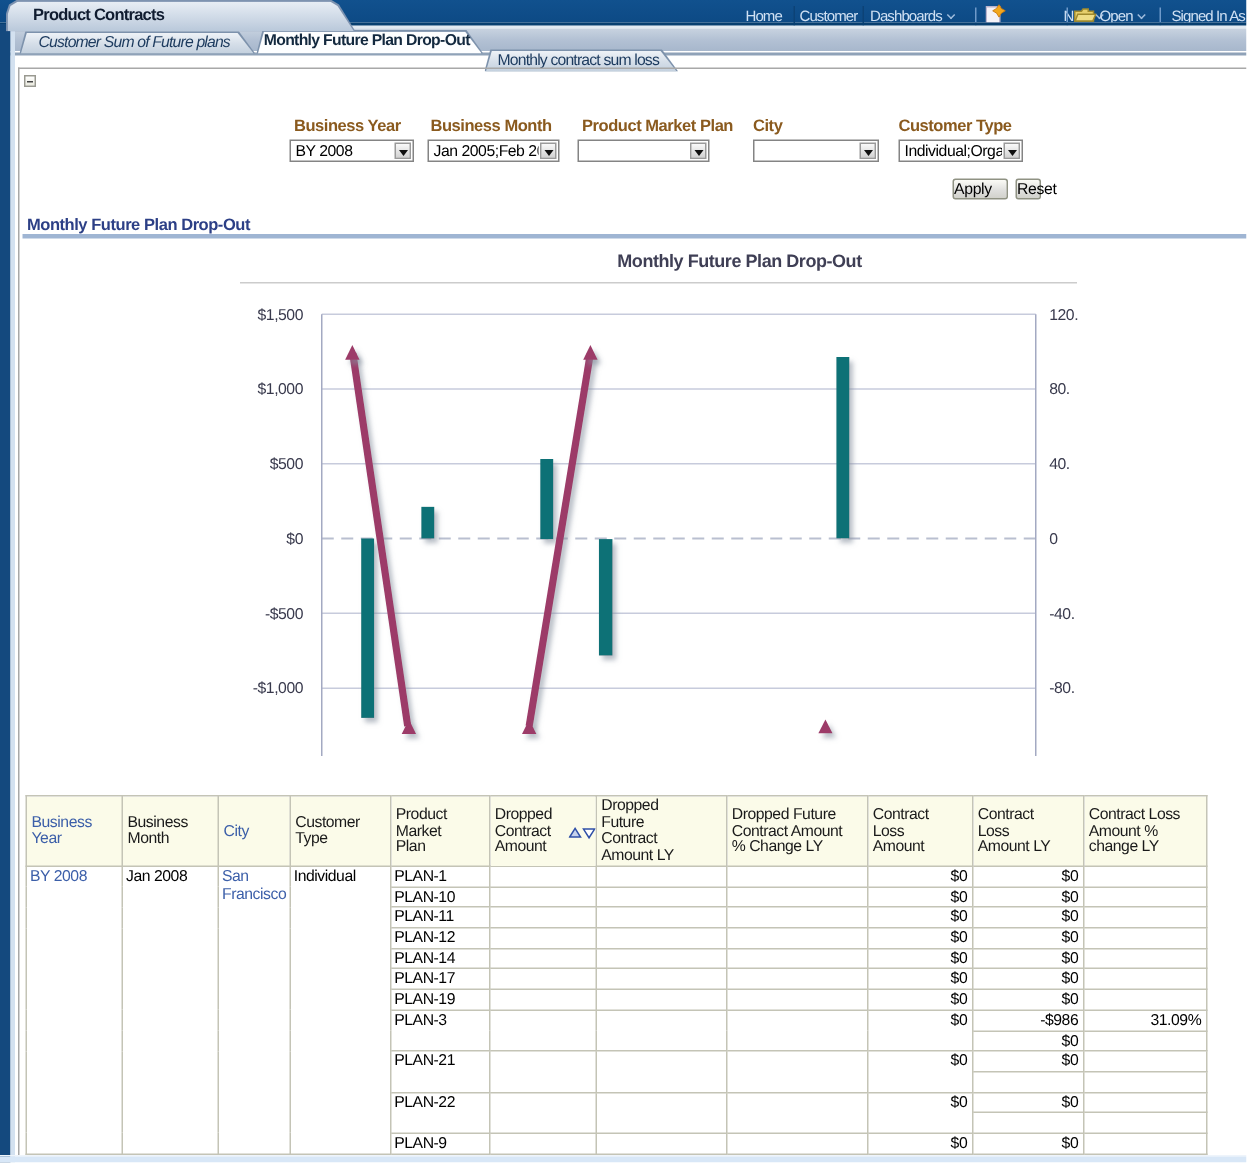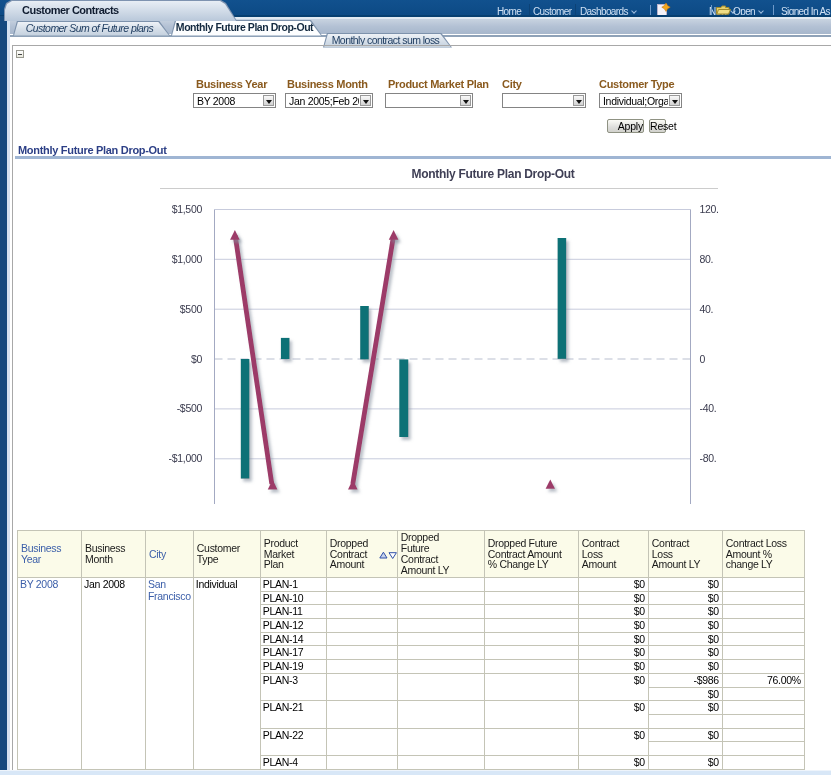--- a/index.html
+++ b/index.html
@@ -46,21 +46,21 @@
 
 #colico { left:16px; top:50px; width:8px; height:8px; border:1px solid #999990; background:linear-gradient(180deg,#ffffff,#eaeade); }
 #colico i { position:absolute; left:1px; right:1px; top:2.5px; height:1px; background:#444444; }
 
 
 .flabel { top:78px; font-size:11px; font-weight:bold; color:#8a5a1e; letter-spacing:-0.3px; white-space:nowrap; }
 .sel { top:93px; height:15px; background:#fff; border:1px solid #848484; }
 .sel .txt { position:absolute; left:3px; top:1px; right:13px; font-size:10.5px; line-height:12px; color:#000; letter-spacing:-0.3px; overflow:hidden; white-space:nowrap; }
 .sel .btn { position:absolute; right:1px; top:1px; bottom:1px; width:11px; background:linear-gradient(180deg,#f9f9f9,#d2d2d2); border:1px solid #9a9a9a; }
 .sel .btn i { position:absolute; left:2px; top:4px; width:0; height:0; border-left:3px solid transparent; border-right:3px solid transparent; border-top:4px solid #111; }
-.pbtn { top:119px; height:14px; background:linear-gradient(180deg,#fbfbf6,#dededc 60%,#d2d2cc); border:1px solid #8f9283; border-radius:2px; font-size:10.5px; color:#000; text-align:right; line-height:12px; letter-spacing:-0.2px; }
+.pbtn { top:119px; height:14px; background:linear-gradient(180deg,#fbfbf6,#dededc 60%,#d2d2cc); border:1px solid #8f9283; border-radius:2px; font-size:10.5px; color:#000; text-align:left; line-height:12px; letter-spacing:-0.2px;margin-left:28px; }
 
 
 #sectitle { left:18px; top:144px; font-size:11px; font-weight:bold; color:#2c3f86; letter-spacing:-0.3px; }
 #secline { left:15px; top:155.5px; width:816px; height:3px; background:#9fb5d3; }
 
 
 #ctitle { left:0; top:167px; width:986px; text-align:center; font-size:12px; font-weight:bold; color:#3f3f55; letter-spacing:-0.3px; }
 #ctline { left:160px; top:188px; width:558px; height:1px; background:#cccccc; }
 
 
@@ -77,21 +77,21 @@
 #bstrip { left:0; top:771px; width:831px; height:4px; background:#d8e7f7; }
 #bstripline { left:0; top:770px; width:831px; height:1px; background:#eef4fb; }
 </style>
 </head>
 <body>
 <div id="page">
 
   <div class="abs" id="bar1"></div>
   <div class="abs" id="cctab">
       <div class="in"></div>
-      <div class="t">Customer Contracts</div>
+      <div class="t">Product Contracts</div>
     </div>
   <div class="abs nav" style="left:497px;">Home</div>
   <div class="abs nav" style="left:533px;">Customer</div>
   <div class="abs nav" style="left:580px;">Dashboards<span class="chev"></span></div>
   <div class="abs navsep-d" style="left:529px;"></div>
   <div class="abs navsep-d" style="left:575px;"></div>
   <div class="abs navsep-l" style="left:650px;"></div>
   <svg class="abs" style="left:657px;top:3px;" width="14" height="13" viewBox="0 0 14 13">
     <rect x="0.5" y="1.5" width="9" height="11" fill="#f4f2f8" stroke="#b9b3cc" stroke-width="1"></rect>
     <path d="M9 0 L10.6 2.6 L13.2 4.2 L10.6 5.8 L9 8.4 L7.4 5.8 L4.8 4.2 L7.4 2.6 Z" fill="#f2a71d" stroke="#c87810" stroke-width="0.6"></path>
@@ -337,21 +337,21 @@
           <td class="r">$0</td>
           <td></td>
         </tr>
     <tr class="dr">
       <td rowspan="2">PLAN-3</td>
           <td rowspan="2"></td>
           <td rowspan="2"></td>
           <td rowspan="2"></td>
       <td class="r" rowspan="2">$0</td>
           <td class="r">-$986</td>
-          <td class="r">76.00%</td>
+          <td class="r">31.09%</td>
     </tr>
     <tr class="dr">
           <td class="r">$0</td>
           <td></td>
         </tr>
     <tr class="dr">
       <td rowspan="2">PLAN-21</td>
           <td rowspan="2"></td>
           <td rowspan="2"></td>
           <td rowspan="2"></td>
@@ -370,21 +370,21 @@
           <td rowspan="2"></td>
       <td class="r" rowspan="2">$0</td>
           <td class="r">$0</td>
           <td></td>
     </tr>
     <tr class="dr">
           <td></td>
           <td></td>
         </tr>
     <tr class="dr">
-          <td>PLAN-4</td>
+          <td>PLAN-9</td>
           <td></td>
           <td></td>
           <td></td>
           <td class="r">$0</td>
           <td class="r">$0</td>
           <td></td>
         </tr>
   </tbody>
     </table>
 

